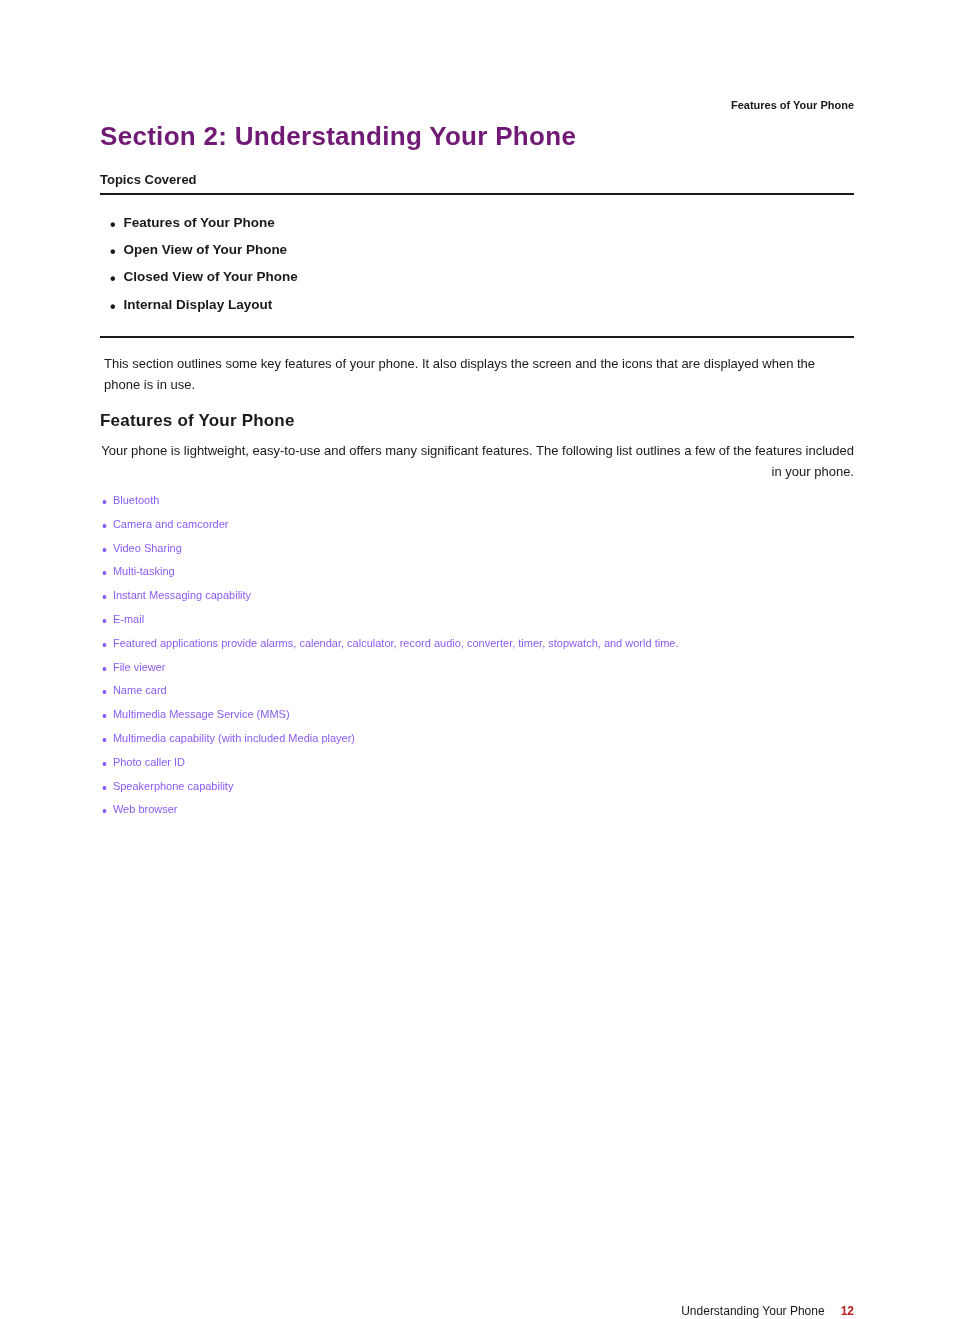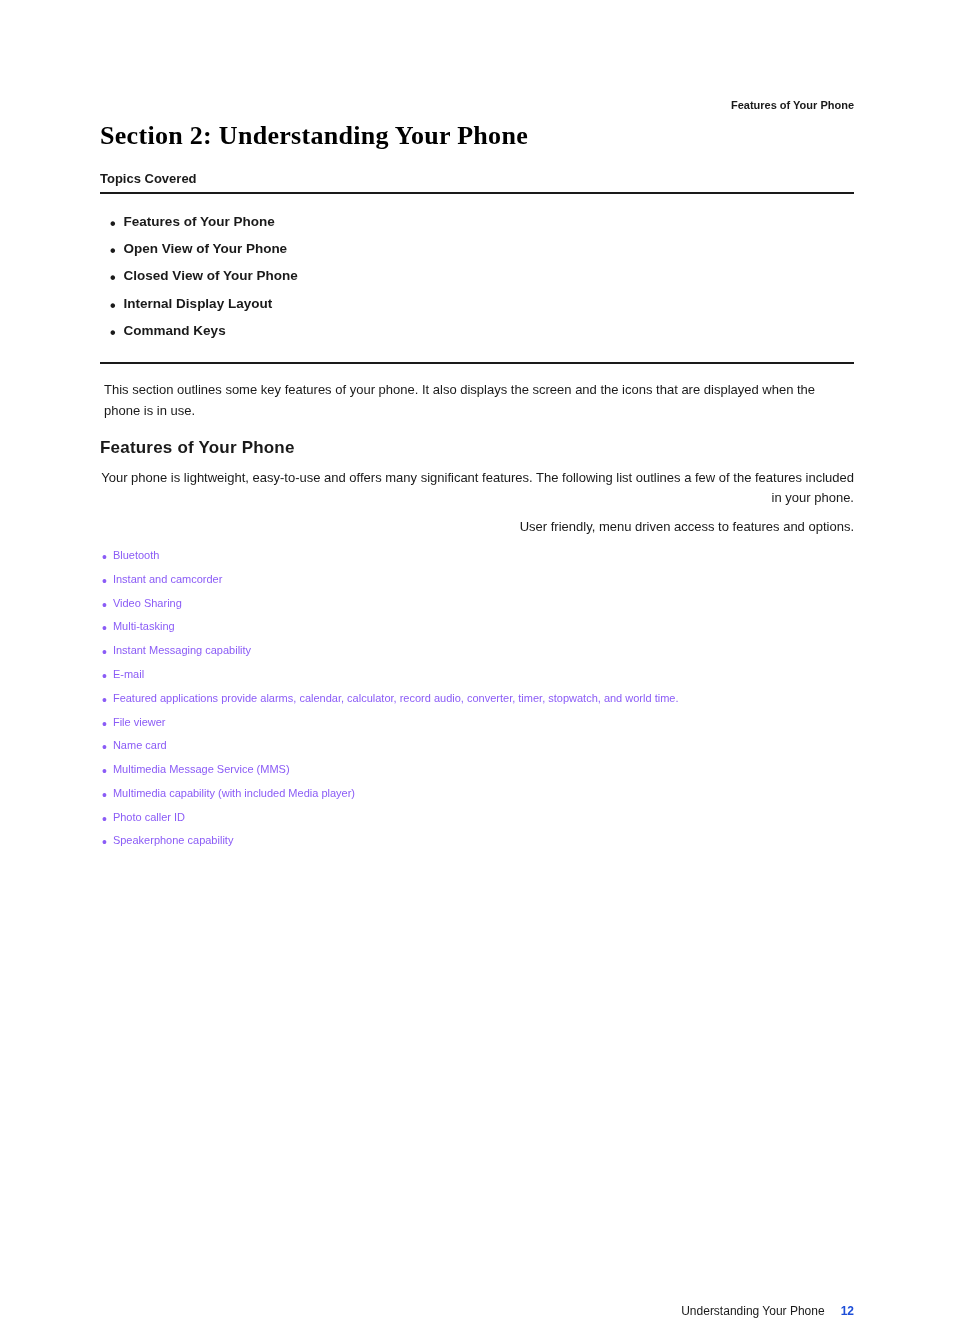--- a/index.html
+++ b/index.html
@@ -30,23 +30,23 @@
       text-align: right;
       font-size: 11px;
       font-weight: bold;
       margin-bottom: 10px;
       color: #1a1a1a;
     }
 
     .section-title {
       font-size: 26px;
       font-weight: bold;
-      font-family: Liberation Serif, serif;
+      font-family: Liberation Sans, sans-serif;
       margin-bottom: 20px;
-      color: #000000;
+      color: #701a75;
       letter-spacing: 0.3px;
     }
 
     .topics-covered-label {
       font-size: 13px;
       font-weight: bold;
       margin-bottom: 6px;
       color: #1a1a1a;
     }
 
@@ -144,21 +144,21 @@
 
     .footer-text {
       font-size: 12px;
       color: #1a1a1a;
     }
 
     .footer-page {
       font-size: 12px;
       font-weight: bold;
       margin-left: 16px;
-      color: #1d4ed8;
+      color: #b91c1c;
     }
   </style>
 </head>
 <body>
 
 <div class="page-container">
 
   <div class="header-right">
     <span>Features of Your Phone</span>
   </div>
@@ -175,41 +175,37 @@
       </li>
     <li>
         <span>Open View of Your Phone</span>
       </li>
     <li>
         <span>Closed View of Your Phone</span>
       </li>
     <li>
         <span>Internal Display Layout</span>
       </li>
-    <li>
-        <span>Command Keys</span>
-      </li>
   </ul>
 
   <hr class="divider-bottom">
 
   <p class="intro-text">This section outlines some key features of your phone. It also displays the screen and the icons that are displayed when the phone is in use.</p>
 
   <h2 class="section-heading">Features of Your Phone</h2>
 
   <p class="body-text">Your phone is lightweight, easy-to-use and offers many significant features. The following list outlines a few of the features included in your phone.</p>
 
-  <p class="body-text">User friendly, menu driven access to features and options.</p>
 
   <ul class="features-list">
     <li>
         <span>Bluetooth</span>
       </li>
     <li>
-        <span>Instant and camcorder</span>
+        <span>Camera and camcorder</span>
       </li>
     <li>
         <span>Video Sharing</span>
       </li>
     <li>
         <span>Multi-tasking</span>
       </li>
     <li>
         <span>Instant Messaging capability</span>
       </li>
@@ -229,20 +225,23 @@
         <span>Multimedia Message Service (MMS)</span>
       </li>
     <li>
         <span>Multimedia capability (with included Media player)</span>
       </li>
     <li>
         <span>Photo caller ID</span>
       </li>
     <li>
         <span>Speakerphone capability</span>
+      </li>
+    <li>
+        <span>Web browser</span>
       </li>
   </ul>
 
   <div class="footer">
     <span class="footer-text">Understanding Your Phone</span>
     <span class="footer-page">12</span>
   </div>
 
 </div>
 

